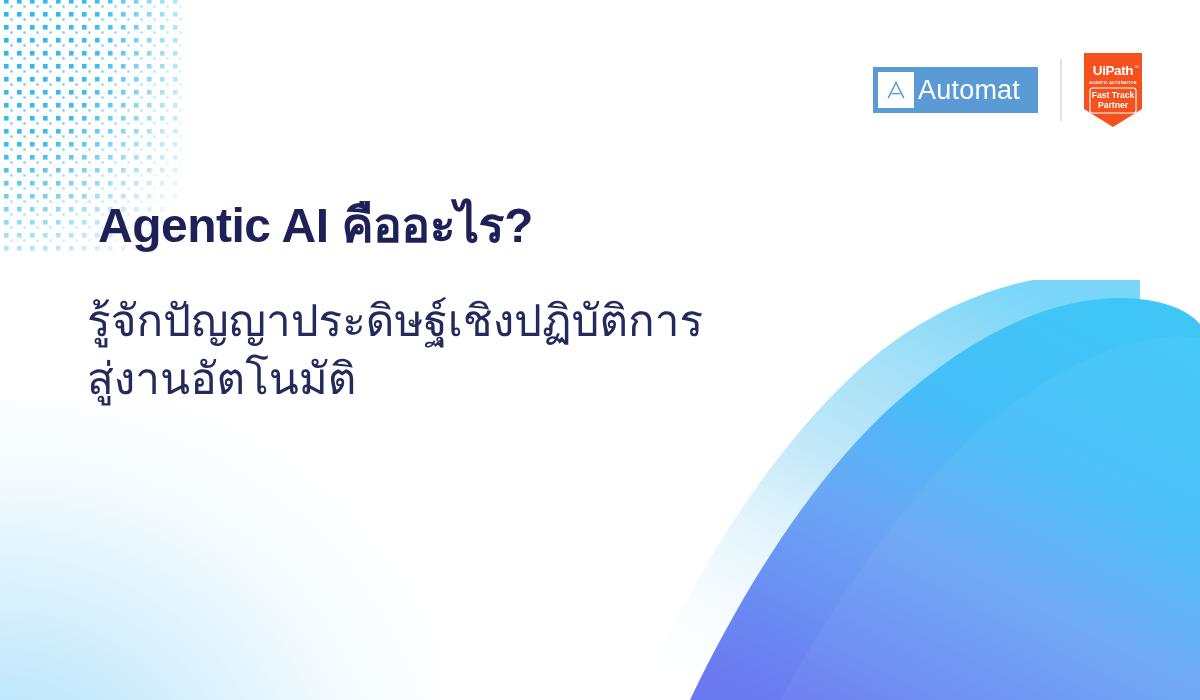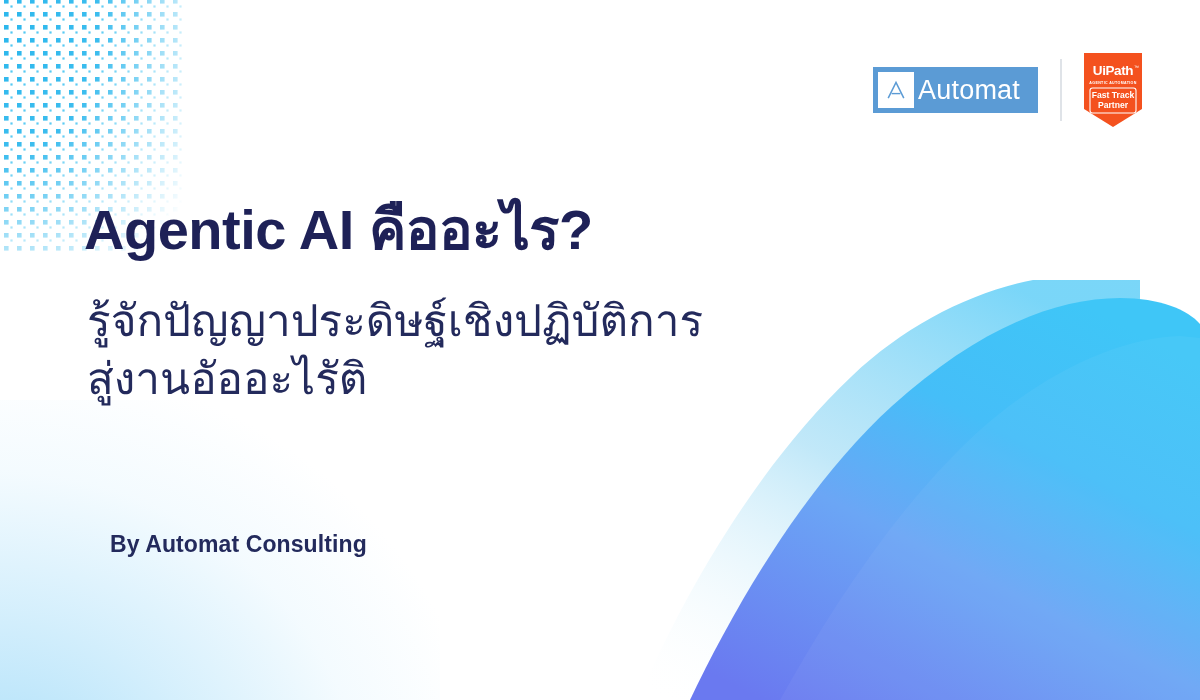--- a/index.html
+++ b/index.html
@@ -89,23 +89,23 @@
   .uipath-badge {
     position:relative;
     width:74px;
     filter:drop-shadow(0 0 0 rgba(0,0,0,0));
   }
   .uipath-badge svg { display:block; width:58px; height:74px; }
 
   
   .headline {
     position:absolute;
-    left:84px; top:202px;
+    left:98px; top:202px;
     color:#1E2157;
-    font-size:56px;
+    font-size:48px;
     font-weight:bold;
     letter-spacing:-0.5px;
     line-height:1.0;
     white-space:nowrap;
   }
 
   .subhead {
     position:absolute;
     left:87px; top:292px;
     color:#232A5C;
@@ -224,18 +224,17 @@
         <text x="29" y="55" text-anchor="middle" font-family="Liberation Sans, sans-serif" font-size="8.6" font-weight="bold" fill="#ffffff">Partner</text>
       </svg>
     </div>
 
   </div>
 
   <h1 class="headline">Agentic AI คืออะไร?</h1>
 
   <div class="subhead">
     <span class="sub-line">รู้จักปัญญาประดิษฐ์เชิงปฏิบัติการ</span>
-    <span class="sub-line">สู่งานอัออะไรัติ</span>
-  </div>
-
-  <div class="byline">By Automat Consulting</div>
+    <span class="sub-line">สู่งานอัตโนมัติ</span>
+  </div>
+
 
 </div>
 
 </body></html>

